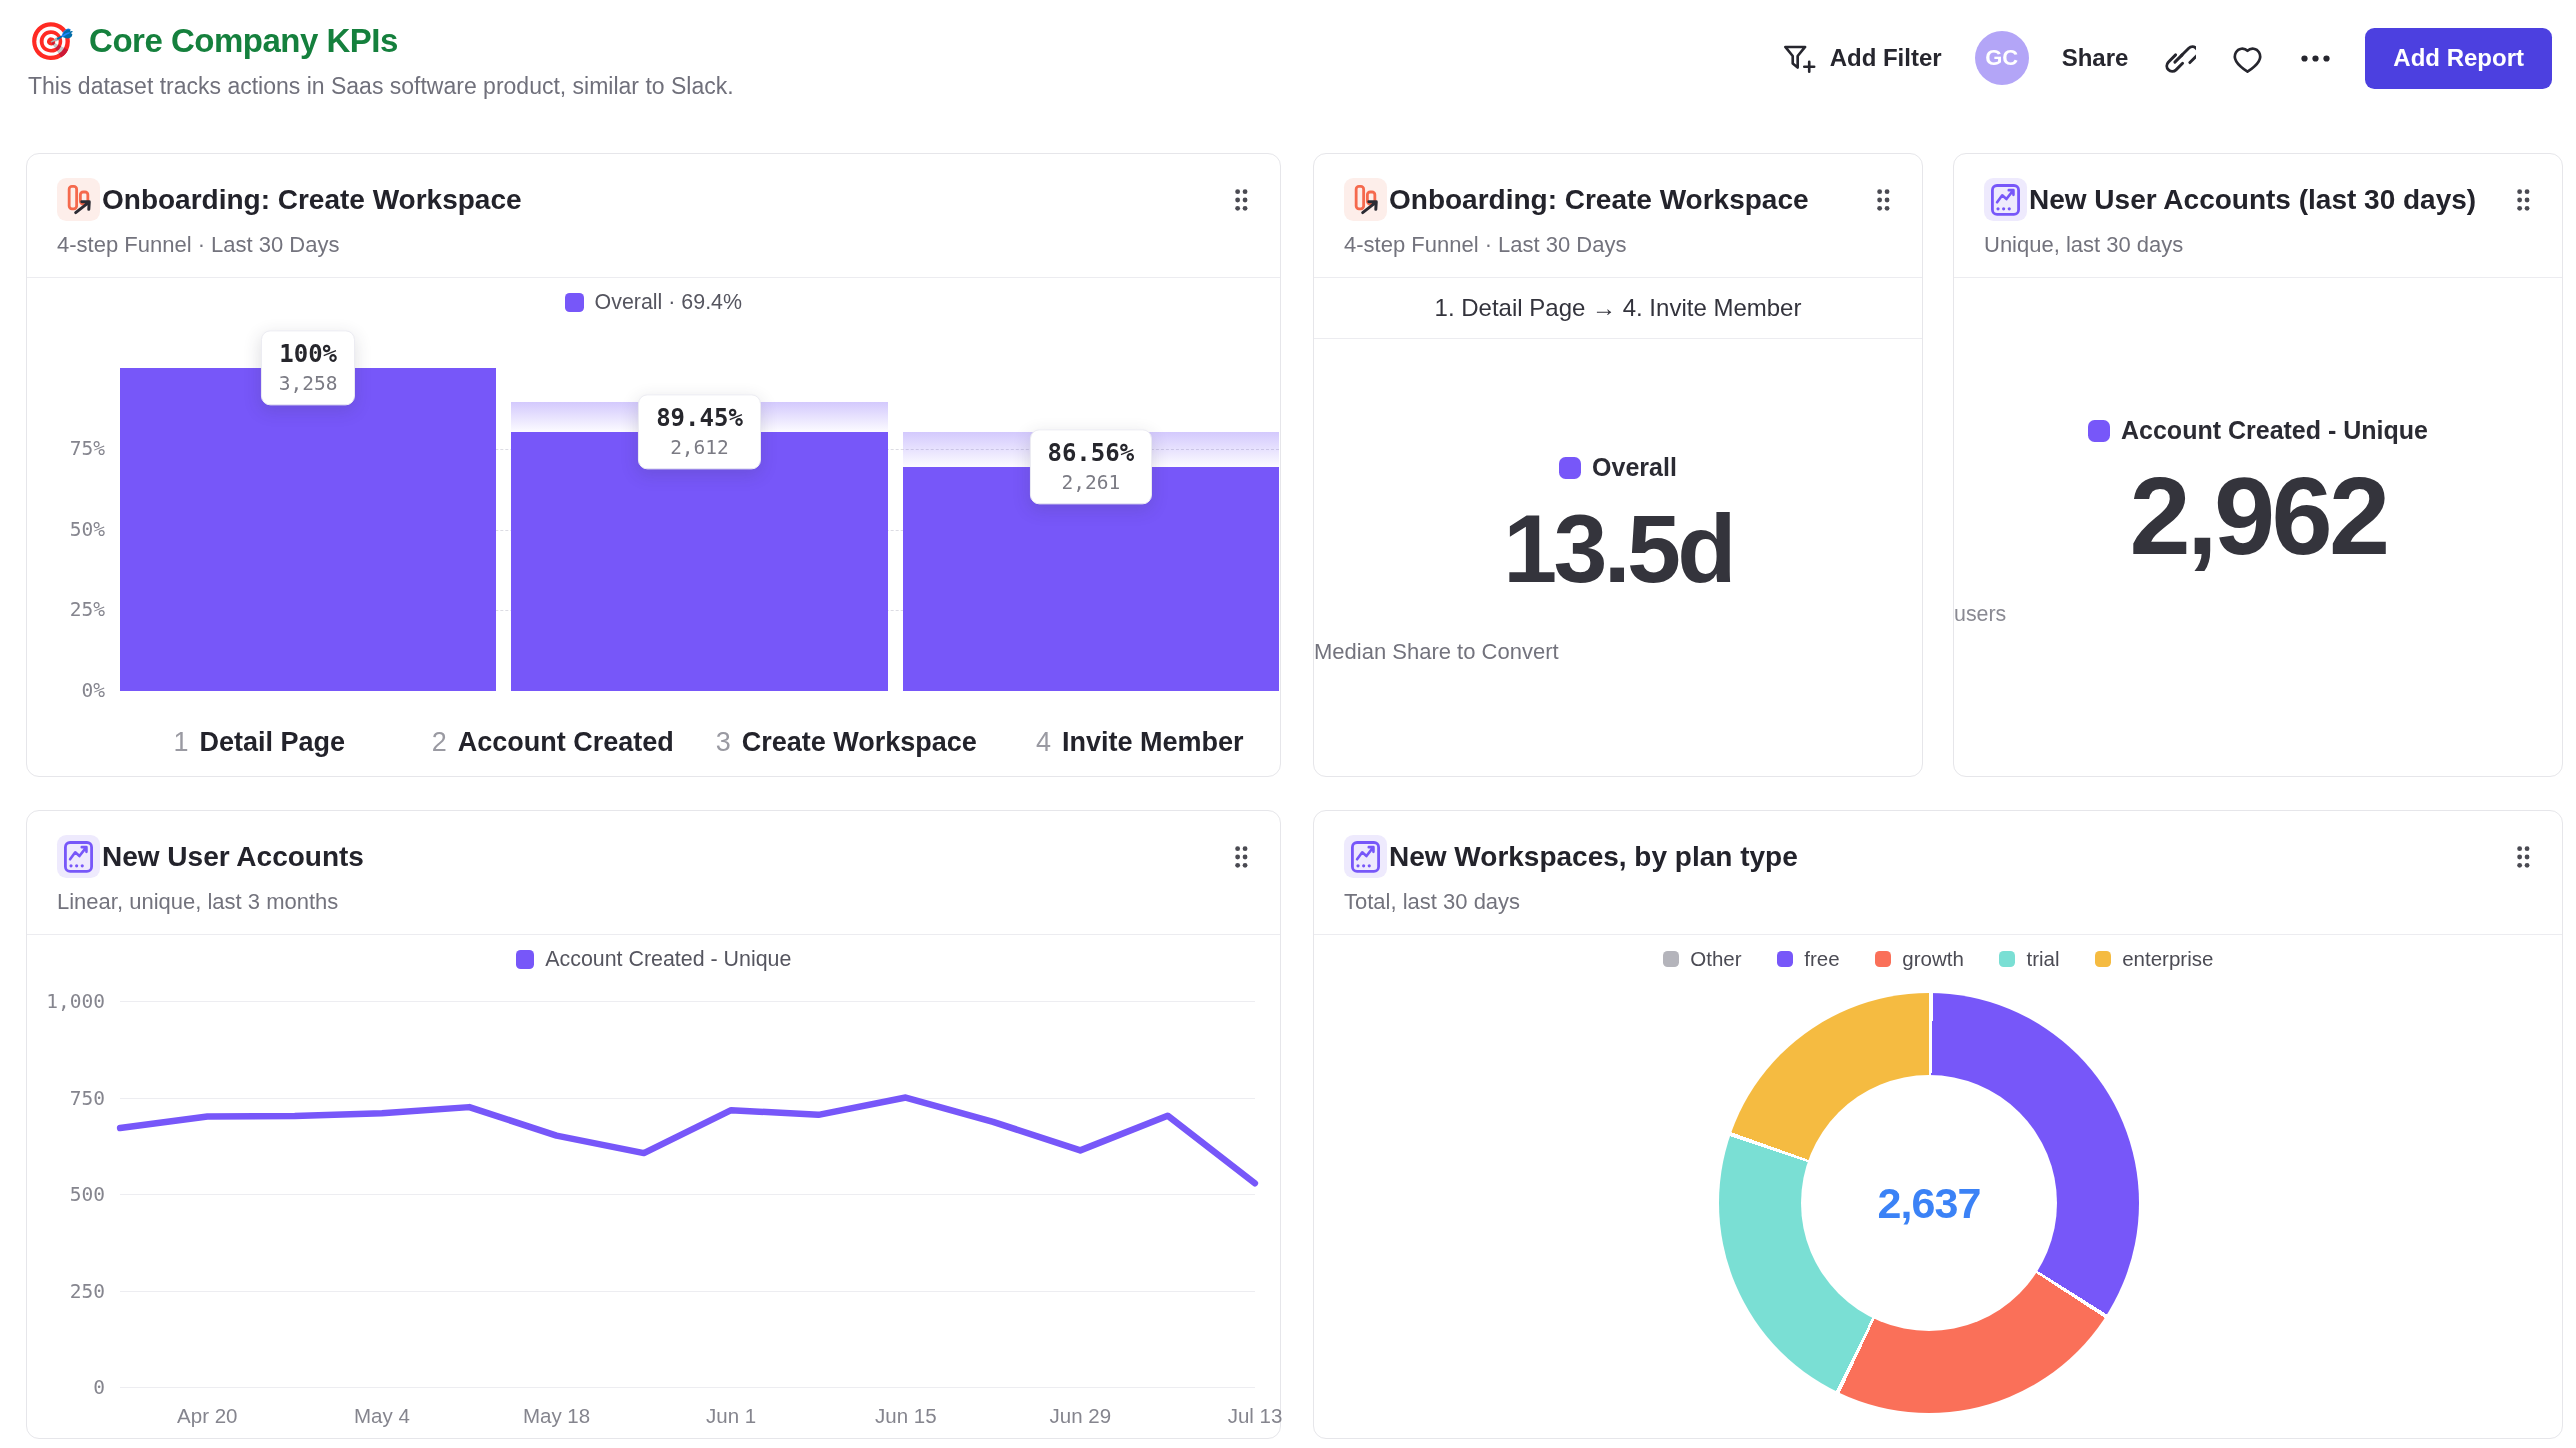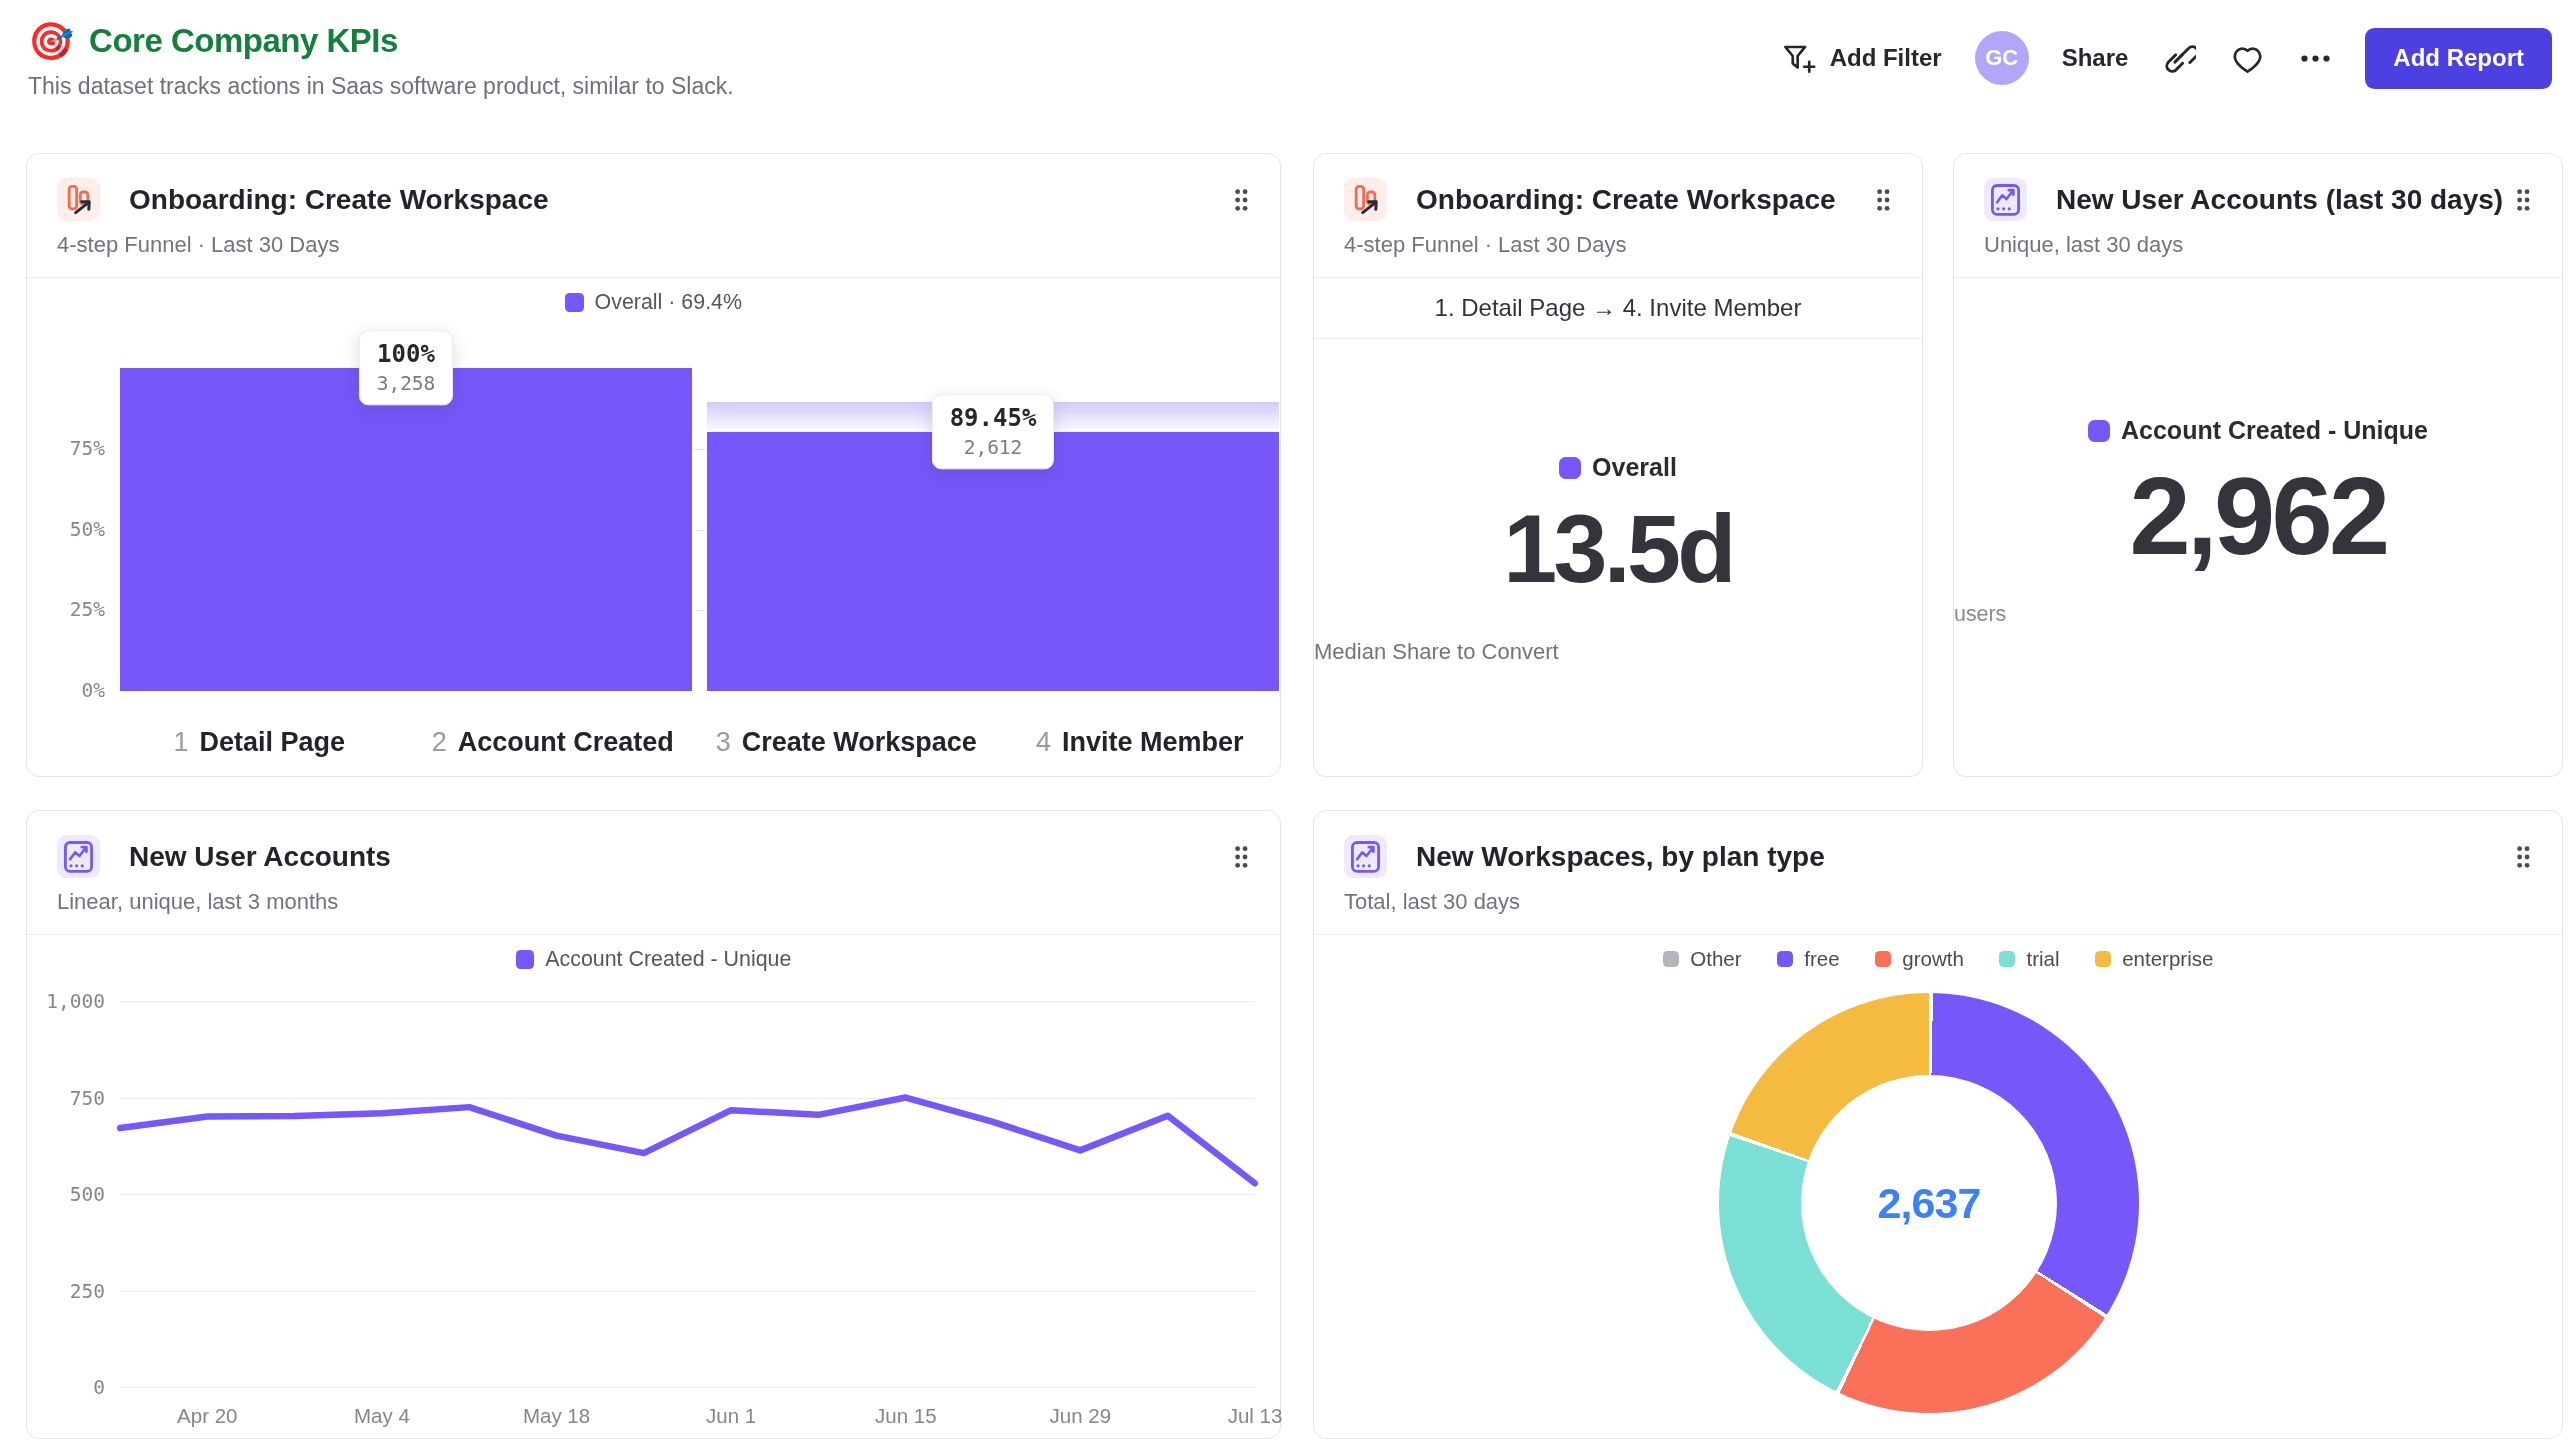--- a/index.html
+++ b/index.html
@@ -16,21 +16,21 @@
   .ghost-btn{display:flex;align-items:center;gap:13px;background:none;border:none;cursor:pointer;
              font-family:inherit;font-size:24px;font-weight:600;color:#26262e;padding:0;}
   .avatar{width:54px;height:54px;border-radius:50%;background:var(--avatar-bg);color:#fff;
           display:flex;align-items:center;justify-content:center;font-size:22px;font-weight:700;cursor:pointer;}
   .icon-btn{background:none;border:none;padding:0;cursor:pointer;display:flex;color:#26262e;}
   .primary-btn{background:var(--indigo);color:#fff;border:none;border-radius:9.3px;cursor:pointer;
                font-family:inherit;font-size:24px;font-weight:700;padding:16.7px 28px;}
 
   
   .card{position:absolute;background:#fff;border:1.4px solid #e6e6ea;border-radius:13px;box-sizing:border-box;}
-  .card-head{position:absolute;left:30px;right:29px;top:24px;display:flex;align-items:center;gap:29px;}
+  .card-head{position:absolute;left:30px;right:29px;top:24px;display:flex;align-items:center;gap:2px;}
   .card-icon{width:43px;height:43px;border-radius:9.3px;display:flex;align-items:center;justify-content:center;flex:0 0 auto;}
   .card-icon.orange{background:var(--icon-orange-bg);color:var(--icon-orange);}
   .card-icon.purple{background:var(--icon-purple-bg);color:var(--purple);}
   .card-title{margin:0;font-size:28px;font-weight:700;color:#23232b;white-space:nowrap;overflow:hidden;}
   .drag-handle{position:absolute;right:30px;top:33px;cursor:grab;color:#4a4a52;display:flex;}
   .card-sub{position:absolute;left:30px;top:78px;margin:0;font-size:22px;color:#73737d;}
   .card-divider{position:absolute;left:0;right:0;top:123px;border-top:0.9px solid #ececf0;}
 
   
   .chart-legend{position:absolute;left:0;right:0;display:flex;justify-content:center;align-items:center;gap:11px;cursor:pointer;}
@@ -168,20 +168,28 @@
           </div>
         </div>
         <div class="funnel-col">
           <div class="bar-drop" style="bottom: 80.17%; height: 9.46%; background: linear-gradient(rgba(119, 87, 249, 0.32), rgba(119, 87, 249, 0.02));"></div>
           <div class="bar-solid" style="height: 80.17%;"></div>
           <div class="funnel-tip" style="top: 19.83%;">
             <div class="tip-pct">89.45%</div>
             <div class="tip-count">2,612</div>
           </div>
         </div>
+        <div class="funnel-col">
+          <div class="bar-drop" style="bottom: 69.4%; height: 10.77%; background: linear-gradient(rgba(119, 87, 249, 0.32), rgba(119, 87, 249, 0.02));"></div>
+          <div class="bar-solid" style="height: 69.4%;"></div>
+          <div class="funnel-tip" style="top: 30.6%;">
+            <div class="tip-pct">86.56%</div>
+            <div class="tip-count">2,261</div>
+          </div>
+        </div>
       </div>
     </div>
   <div class="funnel-labels" id="funnel-labels">
       <div class="step-label">
         <span class="step-num">1</span>
         <span class="step-name">Detail Page</span>
       </div>
       <div class="step-label">
         <span class="step-num">2</span>
         <span class="step-name">Account Created</span>

